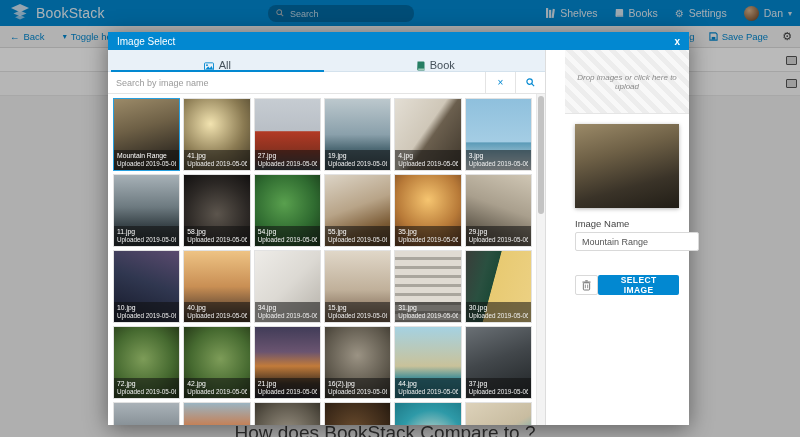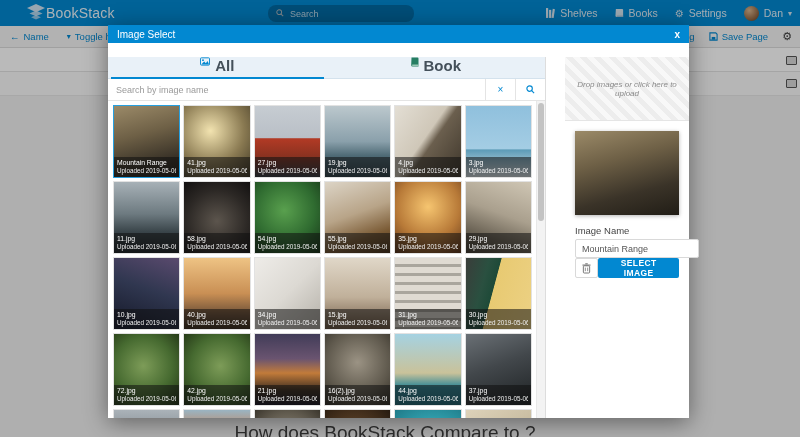--- a/index.html
+++ b/index.html
@@ -3,21 +3,21 @@
 <meta charset="utf-8">
 <style>
   * { margin:0; padding:0; box-sizing:border-box; }
   html,body { width:800px; height:437px; overflow:hidden;
     font-family:"Liberation Sans", sans-serif; background:#f2f2f2; }
 
   
   .app { position:absolute; inset:0; background:#f0f0f0; }
   .topbar { position:absolute; left:0; top:0; width:800px; height:26px;
     background:#0288d1; display:flex; align-items:center; z-index:1; }
-  .logo-wrap { display:flex; align-items:center; padding-left:26px; }
+  .logo-wrap { display:flex; align-items:center; gap:6px; padding-left:10px; }
   .logo-title { color:#eaf4fb; font-size:14px; letter-spacing:.2px; }
   .topsearch { position:absolute; left:268px; top:5px; width:146px; height:17px;
     background:rgba(0,0,0,0.22); border:none; border-radius:8px;
     color:#cfe2ef; font-size:9px; padding-left:22px; outline:none; }
   .topsearch::placeholder { color:#bcd6e7; }
   .topsearch-icon { position:absolute; left:276px; top:9px; width:8px; height:8px; }
   .topnav { position:absolute; right:8px; top:0; height:26px; display:flex;
     align-items:center; gap:17px; }
   .topnav .nav-item { display:flex; align-items:center; gap:5px; color:#e2eef7;
     font-size:10.5px; cursor:pointer; }
@@ -41,37 +41,37 @@
     background:#fafafa; border-bottom:1px solid #e6e6e6; }
   .editor-icon { position:absolute; width:11px; height:9px; border:1.5px solid #555;
     border-radius:1px; background:#d8d8d8; }
   .page-heading { position:absolute; top:422px; left:0; width:770px;
     text-align:center; font-size:19px; color:#3f3f3f; }
 
   
   .overlay { position:absolute; inset:0; background:rgba(0,0,0,0.27); z-index:5; }
 
   
-  .modal { position:absolute; left:108px; top:25px; width:581px; height:393px;
+  .modal { position:absolute; left:108px; top:32px; width:581px; height:393px;
     background:#ffffff; z-index:10; box-shadow:0 4px 22px rgba(0,0,0,0.45);
-    display:flex; flex-direction:column;gap:14px; }
+    display:flex; flex-direction:column; }
   .modal-header { height:18px; background:#0288d1; color:#fff; display:flex;
     align-items:center; padding:0 9px; font-size:10px; flex:0 0 18px; }
   .modal-close { margin-left:auto; font-size:10px; font-weight:bold; color:#fff;
     cursor:pointer; }
   .modal-body { flex:1; display:flex; min-height:0; }
   .left-col { width:437px; display:flex; flex-direction:column; min-width:0; position:relative; }
   .right-col { width:144px; border-left:1px solid #dddddd; background:#ffffff;
     display:flex; flex-direction:column;padding-left:19px; }
 
   
   .tabs { height:22px; background:#e9f1f8; border-bottom:1px solid #d4e2ed;
     display:flex; flex:0 0 22px; }
-  .tab { flex:1; display:flex; align-items:flex-start; justify-content:center; gap:5px;
-    font-size:15px; color:#44505a; cursor:pointer; position:relative;font-weight:bold; }
+  .tab { flex:1; display:flex; align-items:flex-end; justify-content:center; gap:5px;
+    font-size:11px; color:#44505a; cursor:pointer; position:relative; }
   .tab.active::after { content:""; position:absolute; left:3px; right:3px; bottom:-1px;
     height:2px; background:#0288d1; }
 
   
   .searchrow { height:22px; border-bottom:1px solid #e4e4e4; display:flex; flex:0 0 22px; }
   .searchrow input { flex:1; border:none; outline:none; font-size:9px; color:#555;
     padding-left:8px; }
   .searchrow input::placeholder { color:#9a9a9a; }
   .sbtn { width:30px; border:none; border-left:1px solid #e4e4e4; background:#fff;
     color:#0288d1; font-size:10px; display:flex; align-items:center;
@@ -97,21 +97,21 @@
   
   .dropzone { height:64px; display:flex; align-items:center; justify-content:center;
     text-align:center; padding:4px 8px; color:#8b8b8b; font-size:8px; font-style:italic;
     background:repeating-linear-gradient(45deg,#f8f8f8 0 5px,#ededed 5px 10px);
     border-bottom:1px solid #e5e5e5; cursor:pointer; }
   .preview { margin:10px 10px 0; height:84px; box-shadow:0 1px 4px rgba(0,0,0,0.3);
     background:linear-gradient(165deg,#9b8a68 0%,#6e6046 35%,#3a3328 70%,#211d16 100%); }
   .panel-label { margin:10px 10px 3px; font-size:9.5px; color:#454545; }
   .panel-input { margin:0 10px; height:19px; border:1px solid #d9d9d9; border-radius:2px;
     font-size:9px; color:#555; padding-left:6px; outline:none; width:124px; }
-  .panel-btns { margin:0 10px 0; display:flex; align-items:center;
+  .panel-btns { margin:24px 10px 0; display:flex; align-items:center;
     justify-content:space-between; }
   .trash-btn { width:26px; height:20px; background:#fff; border:1px solid #d9d9d9;
     border-radius:2px; display:flex; align-items:center; justify-content:center;
     cursor:pointer; }
   .select-btn { height:20px; padding:0 10px; background:#0288d1; color:#fff;
     border:none; border-radius:2px; font-size:8.5px; font-weight:bold;
     letter-spacing:.4px; cursor:pointer; }
 
   svg { display:block; }
 </style>
@@ -173,21 +173,21 @@
         <span>Dan</span>
         <span class="caret">▾</span>
       </span>
     </div>
   </div>
 
   <div class="toolbar">
     <div class="tleft">
       <span class="tool-item">
         <span>←</span>
-        <span>Name</span>
+        <span>Back</span>
       </span>
       <span class="tool-item">
         <span style="font-size:8px;">▾</span>
         <span>Toggle header</span>
       </span>
     </div>
     <div class="tright">
       <span class="tool-item">
         <span>t Changelog</span>
       </span>

